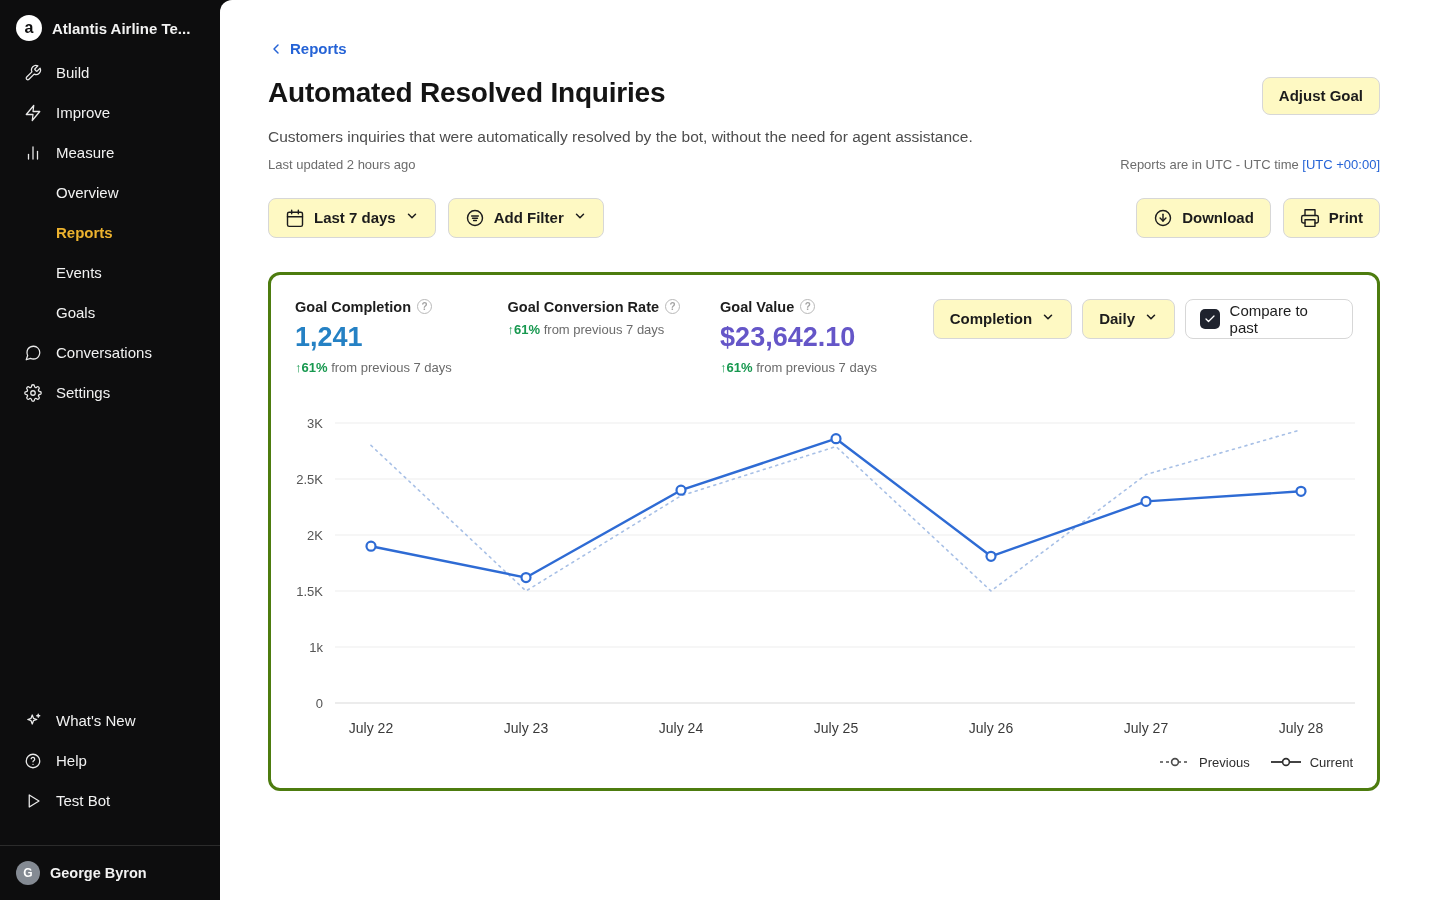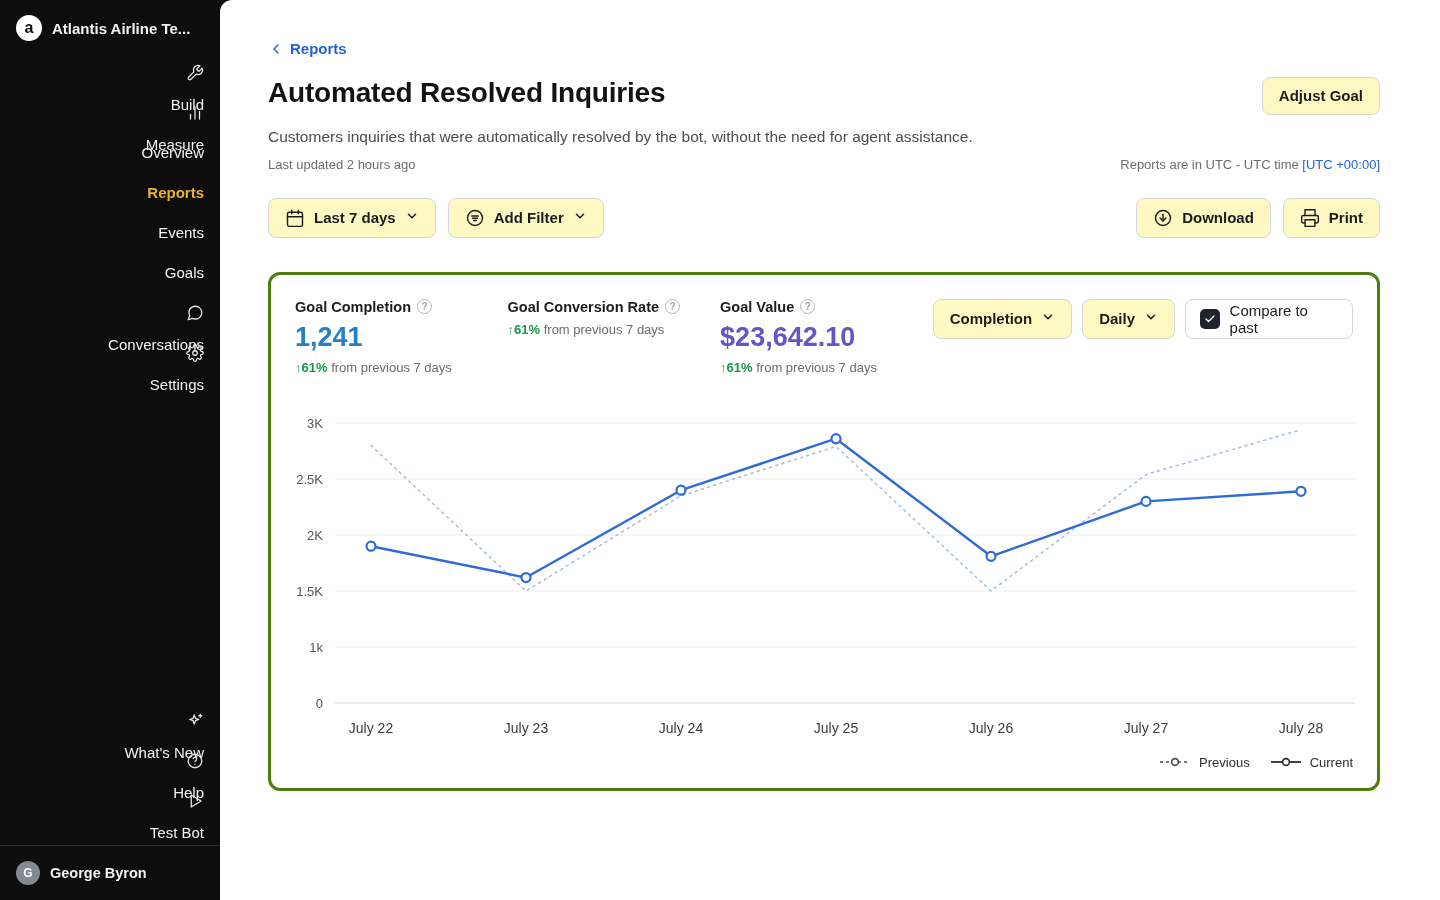--- a/index.html
+++ b/index.html
@@ -10,21 +10,21 @@
     display:flex;
     color:#1c1c1c;
   }
 
   
   .sidebar { width:220px; min-width:220px; background:#0d0d0e; color:#f2f2f2; display:flex; flex-direction:column; height:900px; }
   .ws-header { display:flex; align-items:center; gap:10px; height:56px; padding:0 16px; }
   .logo { width:26px; height:26px; border-radius:50%; background:#ffffff; color:#0d0d0e; font-weight:700; font-size:16px; display:flex; align-items:center; justify-content:center; }
   .ws-name { font-size:15px; font-weight:600; white-space:nowrap; overflow:hidden; }
   .nav { margin-top:8px; display:flex; flex-direction:column; }
-  .nav-item { display:flex; align-items:flex-end; gap:14px; height:40px; padding:0 16px 0 24px; font-size:15px; font-weight:500; cursor:pointer;flex-direction:column; }
+  .nav-item { display:flex; align-items:flex-start; gap:14px; height:40px; padding:0 16px 0 24px; font-size:15px; font-weight:500; cursor:pointer; }
   .nav-item .ico { width:18px; height:18px; display:flex; align-items:center; justify-content:center; color:#e9e9e9; }
   .nav-item .ico svg { width:18px; height:18px; stroke:currentColor; fill:none; stroke-width:1.7; stroke-linecap:round; stroke-linejoin:round; }
   .nav-sub { padding-left:56px; }
   .nav-active { color:#ecb22e; font-weight:600; }
   .sidebar-spacer { flex:1; }
   .bottom-nav { display:flex; flex-direction:column; margin-bottom:13px; }
   .user-row { border-top:1px solid #2b2b2b; height:55px; display:flex; align-items:center; gap:10px; padding:0 16px; }
   .avatar { width:24px; height:24px; border-radius:50%; background:#848a93; color:#fff; font-size:12px; font-weight:700; display:flex; align-items:center; justify-content:center; }
   .user-name { font-size:14.5px; font-weight:600; }
 
@@ -73,20 +73,28 @@
   </div>
 
   <nav class="nav">
     <div class="nav-item">
       <span class="ico">
           <svg viewBox="0 0 24 24">
             <path d="M14.7 6.3a1 1 0 0 0 0 1.4l1.6 1.6a1 1 0 0 0 1.4 0l3.77-3.77a6 6 0 0 1-7.94 7.94l-6.91 6.91a2.12 2.12 0 0 1-3-3l6.91-6.91a6 6 0 0 1 7.94-7.94l-3.76 3.76z"></path>
           </svg>
         </span>
       <span>Build</span>
+    </div>
+    <div class="nav-item">
+      <span class="ico">
+          <svg viewBox="0 0 24 24">
+            <path d="M13 2 3 14h9l-1 8 10-12h-9l1-8z"></path>
+          </svg>
+        </span>
+      <span>Improve</span>
     </div>
     <div class="nav-item">
       <span class="ico">
           <svg viewBox="0 0 24 24">
             <line x1="18" y1="20" x2="18" y2="10"></line>
             <line x1="12" y1="20" x2="12" y2="4"></line>
             <line x1="6" y1="20" x2="6" y2="14"></line>
           </svg>
         </span>
       <span>Measure</span>

